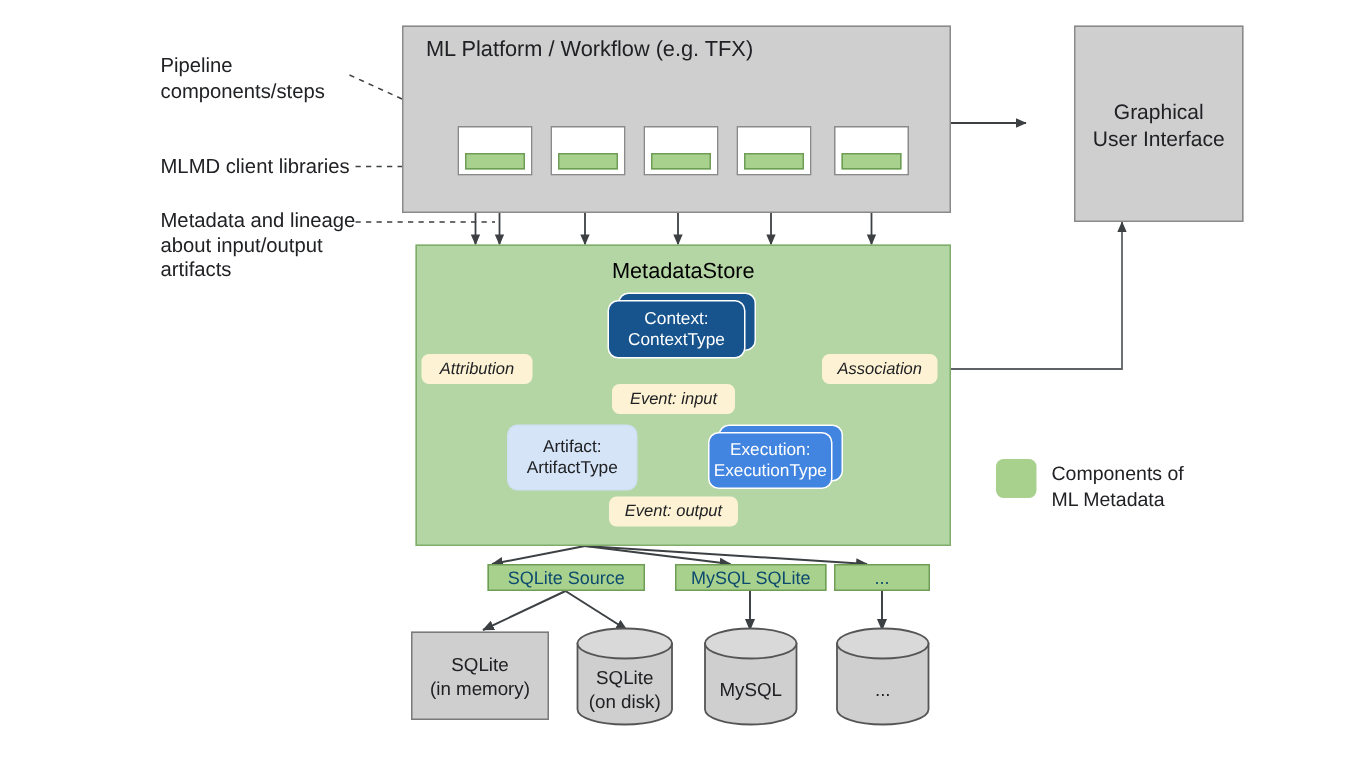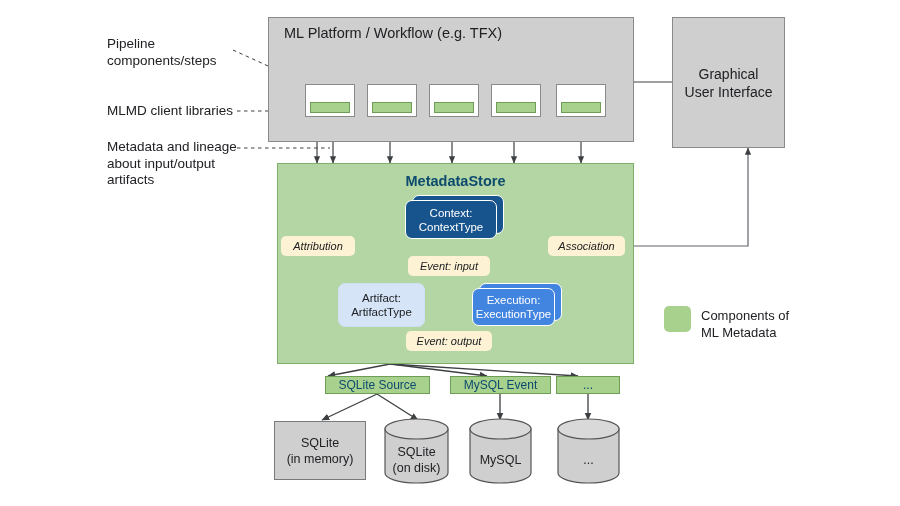--- a/index.html
+++ b/index.html
@@ -62,22 +62,21 @@
   
   .mstore{
     background:#b4d6a4;
     border:1px solid #7fae6a;
   }
   .mstore-title{
     position:absolute;
     left:0;right:0;top:170px;
     text-align:center;
     font-size:14.5px;
-    color:#0c4a6e;
-    font-weight:bold;
+    color:#000000;
   }
 
   
   .card-wrap{position:absolute;}
   .card-shadow{
     position:absolute;
     border-radius:7px;
     box-sizing:border-box;
   }
   .card-main{
@@ -245,21 +244,21 @@
 
   <div class="comp-box" style="left:429px;top:84px;width:50px;height:33px;"></div>
   <div class="mlmd-bar" style="left:434px;top:102px;width:40px;height:11px;"></div>
 
   <div class="comp-box" style="left:491px;top:84px;width:50px;height:33px;"></div>
   <div class="mlmd-bar" style="left:496px;top:102px;width:40px;height:11px;"></div>
 
   <div class="comp-box" style="left:556px;top:84px;width:50px;height:33px;"></div>
   <div class="mlmd-bar" style="left:561px;top:102px;width:40px;height:11px;"></div>
 
-  <div class="node gui" style="left:672px;top:17px;width:113px;height:131px;white-space:pre-line;">Graphical
+  <div class="node gui" style="left:716px;top:17px;width:113px;height:131px;white-space:pre-line;">Graphical
 User Interface</div>
 
   <div class="node mstore" style="left:277px;top:163px;width:357px;height:201px;"></div>
   <div class="mstore-title" style="left:277px;width:357px;top:173px;">MetadataStore</div>
 
   <div class="card-wrap card-context" style="left:405px;top:200px;width:99px;height:39px;">
     <div class="card-shadow" style="left:7px;top:-5px;width:92px;height:39px;"></div>
     <div class="card-main" style="width:92px;height:39px;white-space:pre-line;">Context:
 ContextType</div>
   </div>
@@ -274,21 +273,21 @@
     <div class="card-main" style="width:83px;height:38px;white-space:pre-line;">Execution:
 ExecutionType</div>
   </div>
 
   <div class="rel" style="left:281px;top:236px;width:74px;height:20px;">Attribution</div>
   <div class="rel" style="left:548px;top:236px;width:77px;height:20px;">Association</div>
   <div class="rel" style="left:408px;top:256px;width:82px;height:20px;">Event: input</div>
   <div class="rel" style="left:406px;top:331px;width:86px;height:20px;">Event: output</div>
 
   <div class="src" style="left:325px;top:376px;width:105px;height:18px;">SQLite Source</div>
-  <div class="src" style="left:450px;top:376px;width:101px;height:18px;">MySQL Event</div>
+  <div class="src" style="left:450px;top:376px;width:101px;height:18px;">MySQL SQLite</div>
   <div class="src" style="left:556px;top:376px;width:64px;height:18px;">...</div>
 
   <div class="store-rect" style="left:274px;top:421px;width:92px;height:59px;">SQLite
 (in memory)</div>
 
   <div class="cyl" style="left:384px;top:418px;width:65px;height:66px;">
     <svg width="65" height="66" viewBox="0 0 65 66">
       <path d="M1,11 L1,55 A31.5,10 0 0 0 64,55 L64,11 Z" fill="#cfcfcf" stroke="#555" stroke-width="1.2"></path>
       <ellipse cx="32.5" cy="11" rx="31.5" ry="10" fill="#d9d9d9" stroke="#555" stroke-width="1.2"></ellipse>
     </svg>

